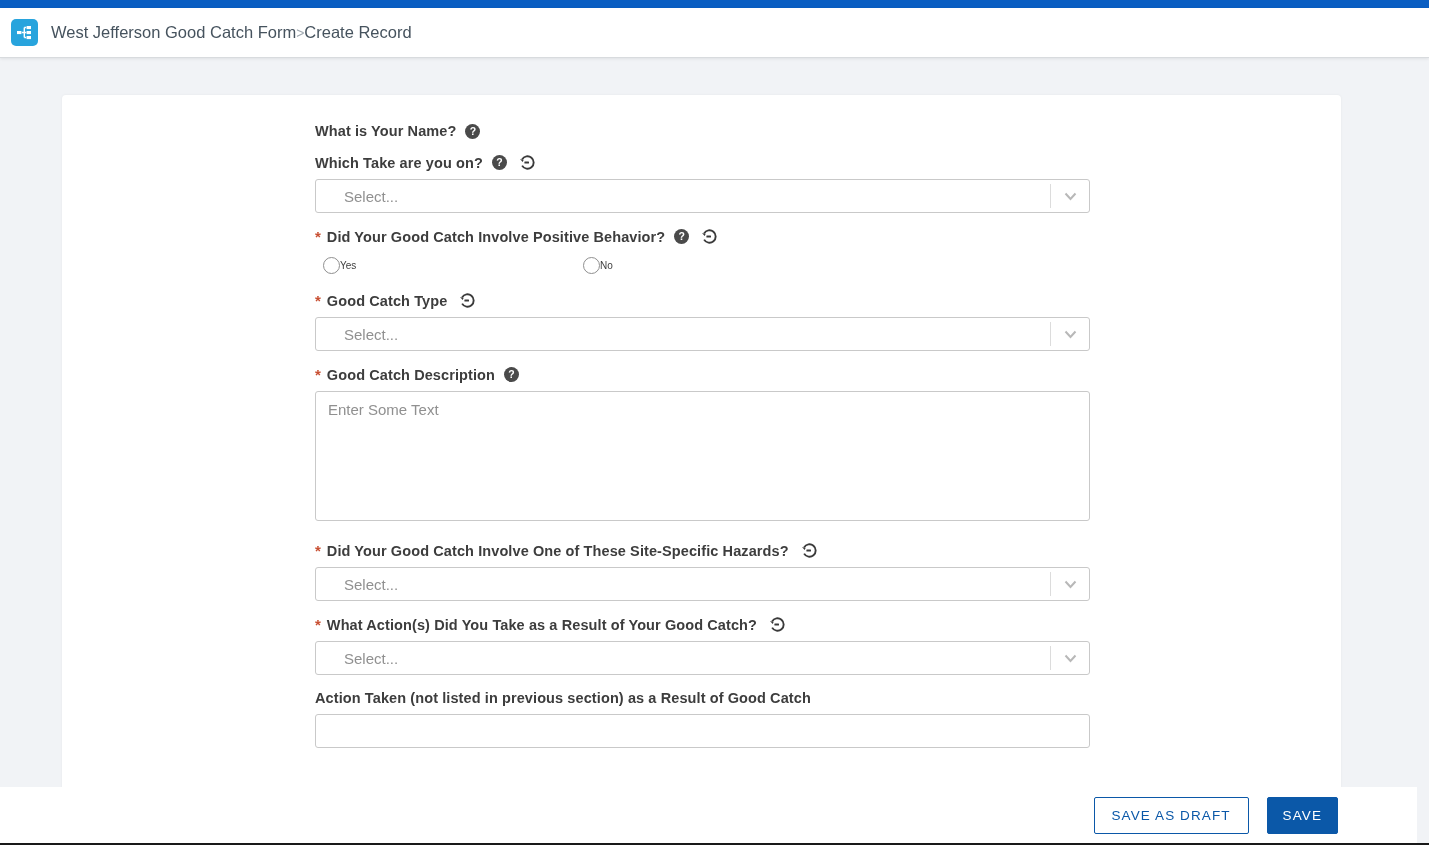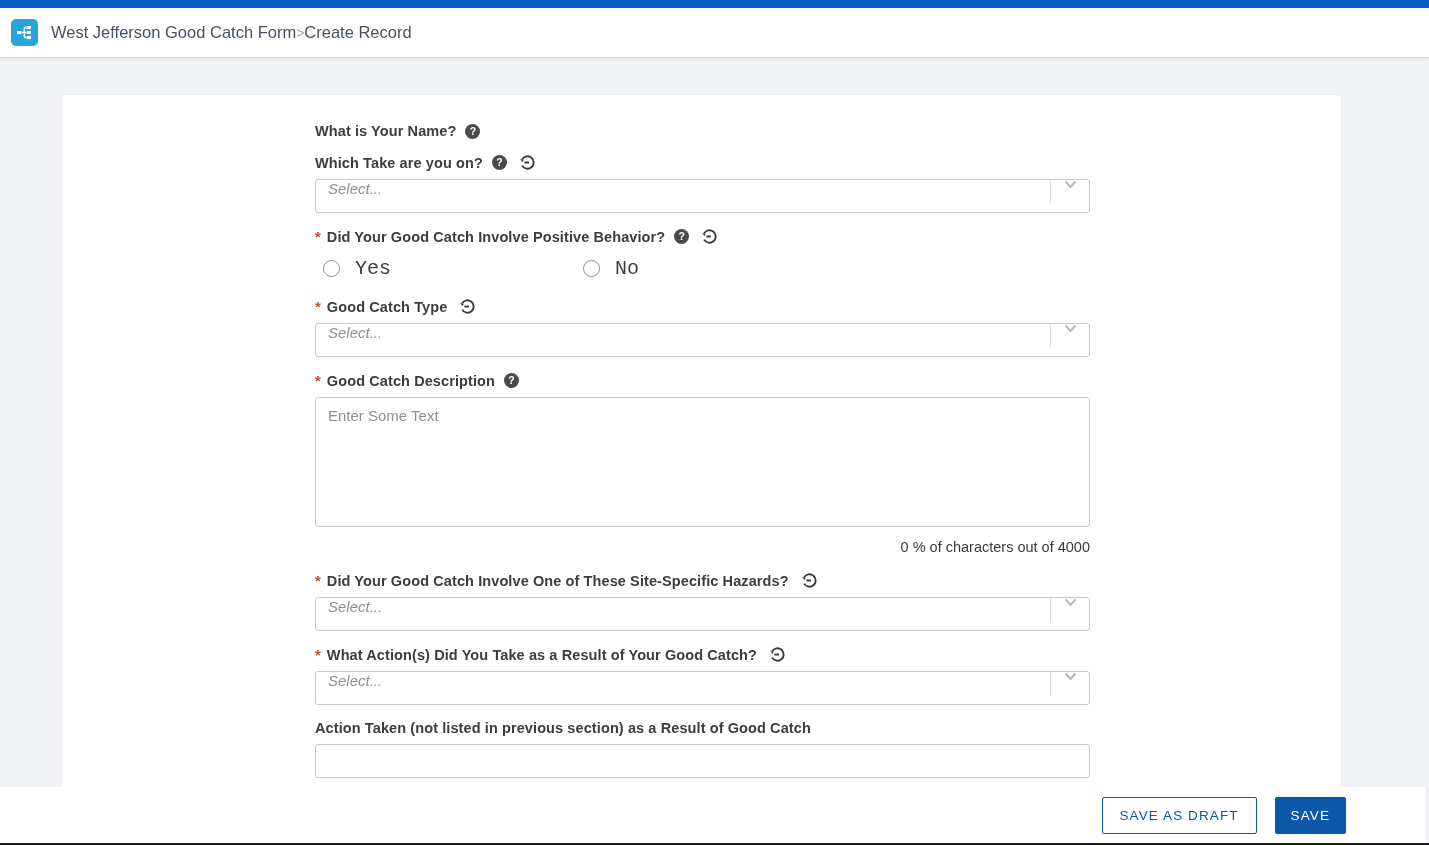--- a/index.html
+++ b/index.html
@@ -44,42 +44,42 @@
 
   .text-input {
     width:100%; height:34px; border:1px solid #c9c9c9; border-radius:3px;
     padding:0 12px; font-family:"Liberation Sans",sans-serif; font-size:15px; color:#444; outline:none;
     background:#fff;
   }
   .text-input::placeholder { color:#909090; opacity:1; }
 
   .select {
     width:100%; height:34px; border:1px solid #c9c9c9; border-radius:3px; background:#fff;
-    display:flex; align-items:flex-start; padding-left:12px; cursor:pointer;font-style:italic;
+    display:flex; align-items:center; padding-left:28px; cursor:pointer;
   }
   .sel-text { flex:1; font-size:15px; color:#909090; }
   .sel-divider { width:1px; height:24px; background:#dcdcdc; }
   .sel-chev { width:38px; display:flex; align-items:center; justify-content:center; }
 
   .radio-group { display:flex; margin:12px 0 0 8px; }
   .field-radio { margin-bottom:18px; }
-  .radio-option { display:flex; align-items:center; gap:15px; width:260px; cursor:pointer;
-    font-size:20px; color:#3d3d3d;font-family:Liberation Mono, monospace; }
+  .radio-option { display:flex; align-items:center; gap:0; width:260px; cursor:pointer;
+    font-size:10px; color:#3d3d3d; }
   .radio-circle { width:17px; height:17px; border:1px solid #8f8f8f; border-radius:50%; background:#fff; flex:0 0 auto; }
 
   .ta {
     width:100%; height:130px; border:1px solid #c9c9c9; border-radius:3px; resize:none;
     padding:9px 12px; font-family:"Liberation Sans",sans-serif; font-size:15px; color:#444; outline:none;
   }
   .ta::placeholder { color:#909090; opacity:1; }
   .counter { text-align:right; font-size:14.5px; color:#3a3a3a; margin-top:8px; }
   .field-textarea { margin-bottom:17px; }
 
   .footer {
-    position:absolute; left:0; right:4px; bottom:2px; height:56px; background:#fff; z-index:20;
+    position:absolute; left:0; right:12px; bottom:2px; height:56px; background:#fff; z-index:20;
     display:flex; align-items:center; justify-content:flex-end; gap:18px; padding-right:79px;
   }
   .btn { height:37px; border-radius:2px; font-family:"Liberation Sans",sans-serif;
     font-size:13.5px; letter-spacing:1.1px; font-weight:500; cursor:pointer; }
   .btn-outline { background:#fff; border:1px solid var(--blue,#0b58a8); color:var(--blue,#0b58a8); padding:0 17px; }
   .btn-solid { background:var(--blue,#0b58a8); border:1px solid var(--blue,#0b58a8); color:#fff; padding:0 15px; }
   .bottomline { position:absolute; bottom:0; left:0; right:0; height:2px; background:#191919; z-index:25; }
 </style>
 </head>
 <body style="--topbar: #0a5ec2; --blue: #0b58a8; --appicon: #28a4dd; --req: #c84f32; --bg: #f1f3f6;">
@@ -174,21 +174,21 @@
             <svg width="13" height="9" viewBox="0 0 13 9">
               <path d="M1.5 1.5 L6.5 7 L11.5 1.5" stroke="#b8b8b8" stroke-width="2" fill="none"></path>
             </svg>
           </span>
         </div>
       </div>
       <div class="field field-textarea"><div class="label-row">
           <span class="req">*</span>
           <span class="flabel">Good Catch Description</span>
           <span class="help-icon">?</span>
-        </div><textarea class="ta" placeholder="Enter Some Text" style=""></textarea><div class="counter">0 % of characters out of 4000</div></div>
+        </div><textarea class="ta" placeholder="Enter Some Text" style=""></textarea></div>
       <div class="field field-select">
         <div class="label-row">
           <span class="req">*</span>
           <span class="flabel">Did Your Good Catch Involve One of These Site-Specific Hazards?</span>
           <span class="refresh-icon">
             <svg width="17" height="17" viewBox="0 0 17 17">
               <path d="M3.1 5.4 A6.2 6.2 0 1 1 3.1 11.6" fill="none" stroke="#3a3a3a" stroke-width="1.9"></path>
               <path d="M4.6 5.9 L1.0 5.1 L3.6 8.0 Z" fill="#3a3a3a"></path>
               <rect x="5.4" y="7.6" width="4.6" height="1.8" rx="0.5" fill="#3a3a3a"></rect>
             </svg>

